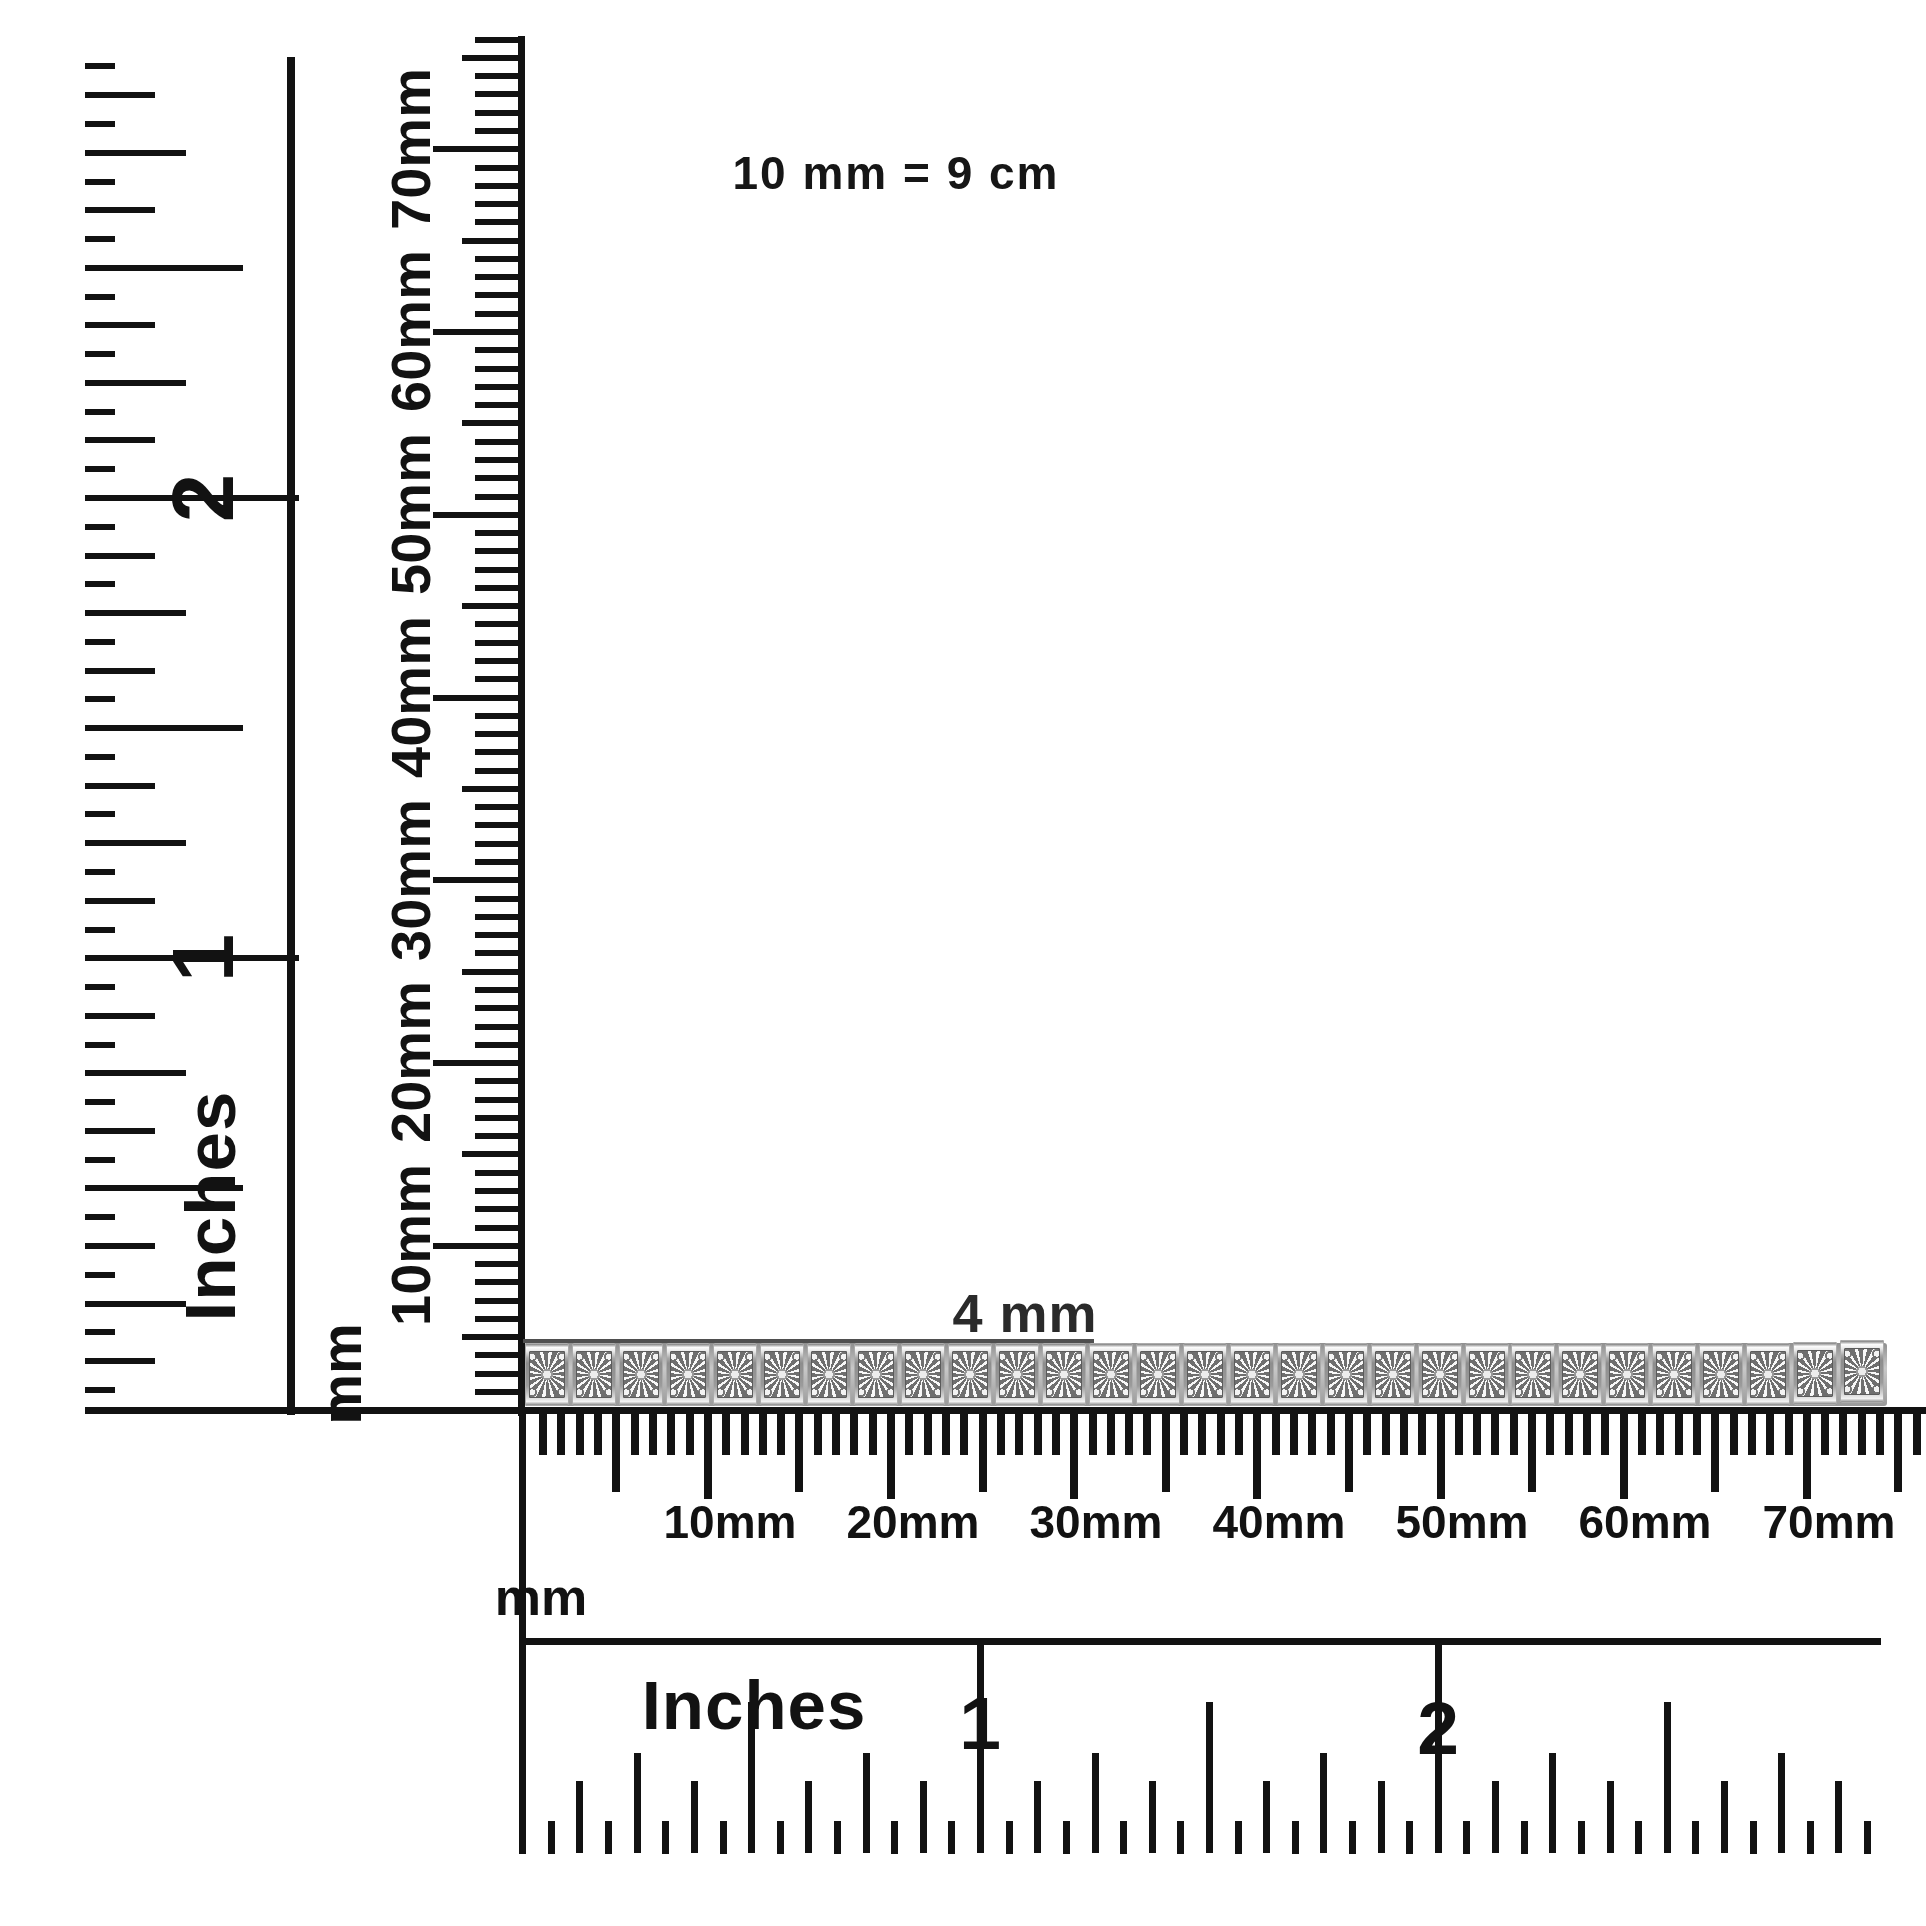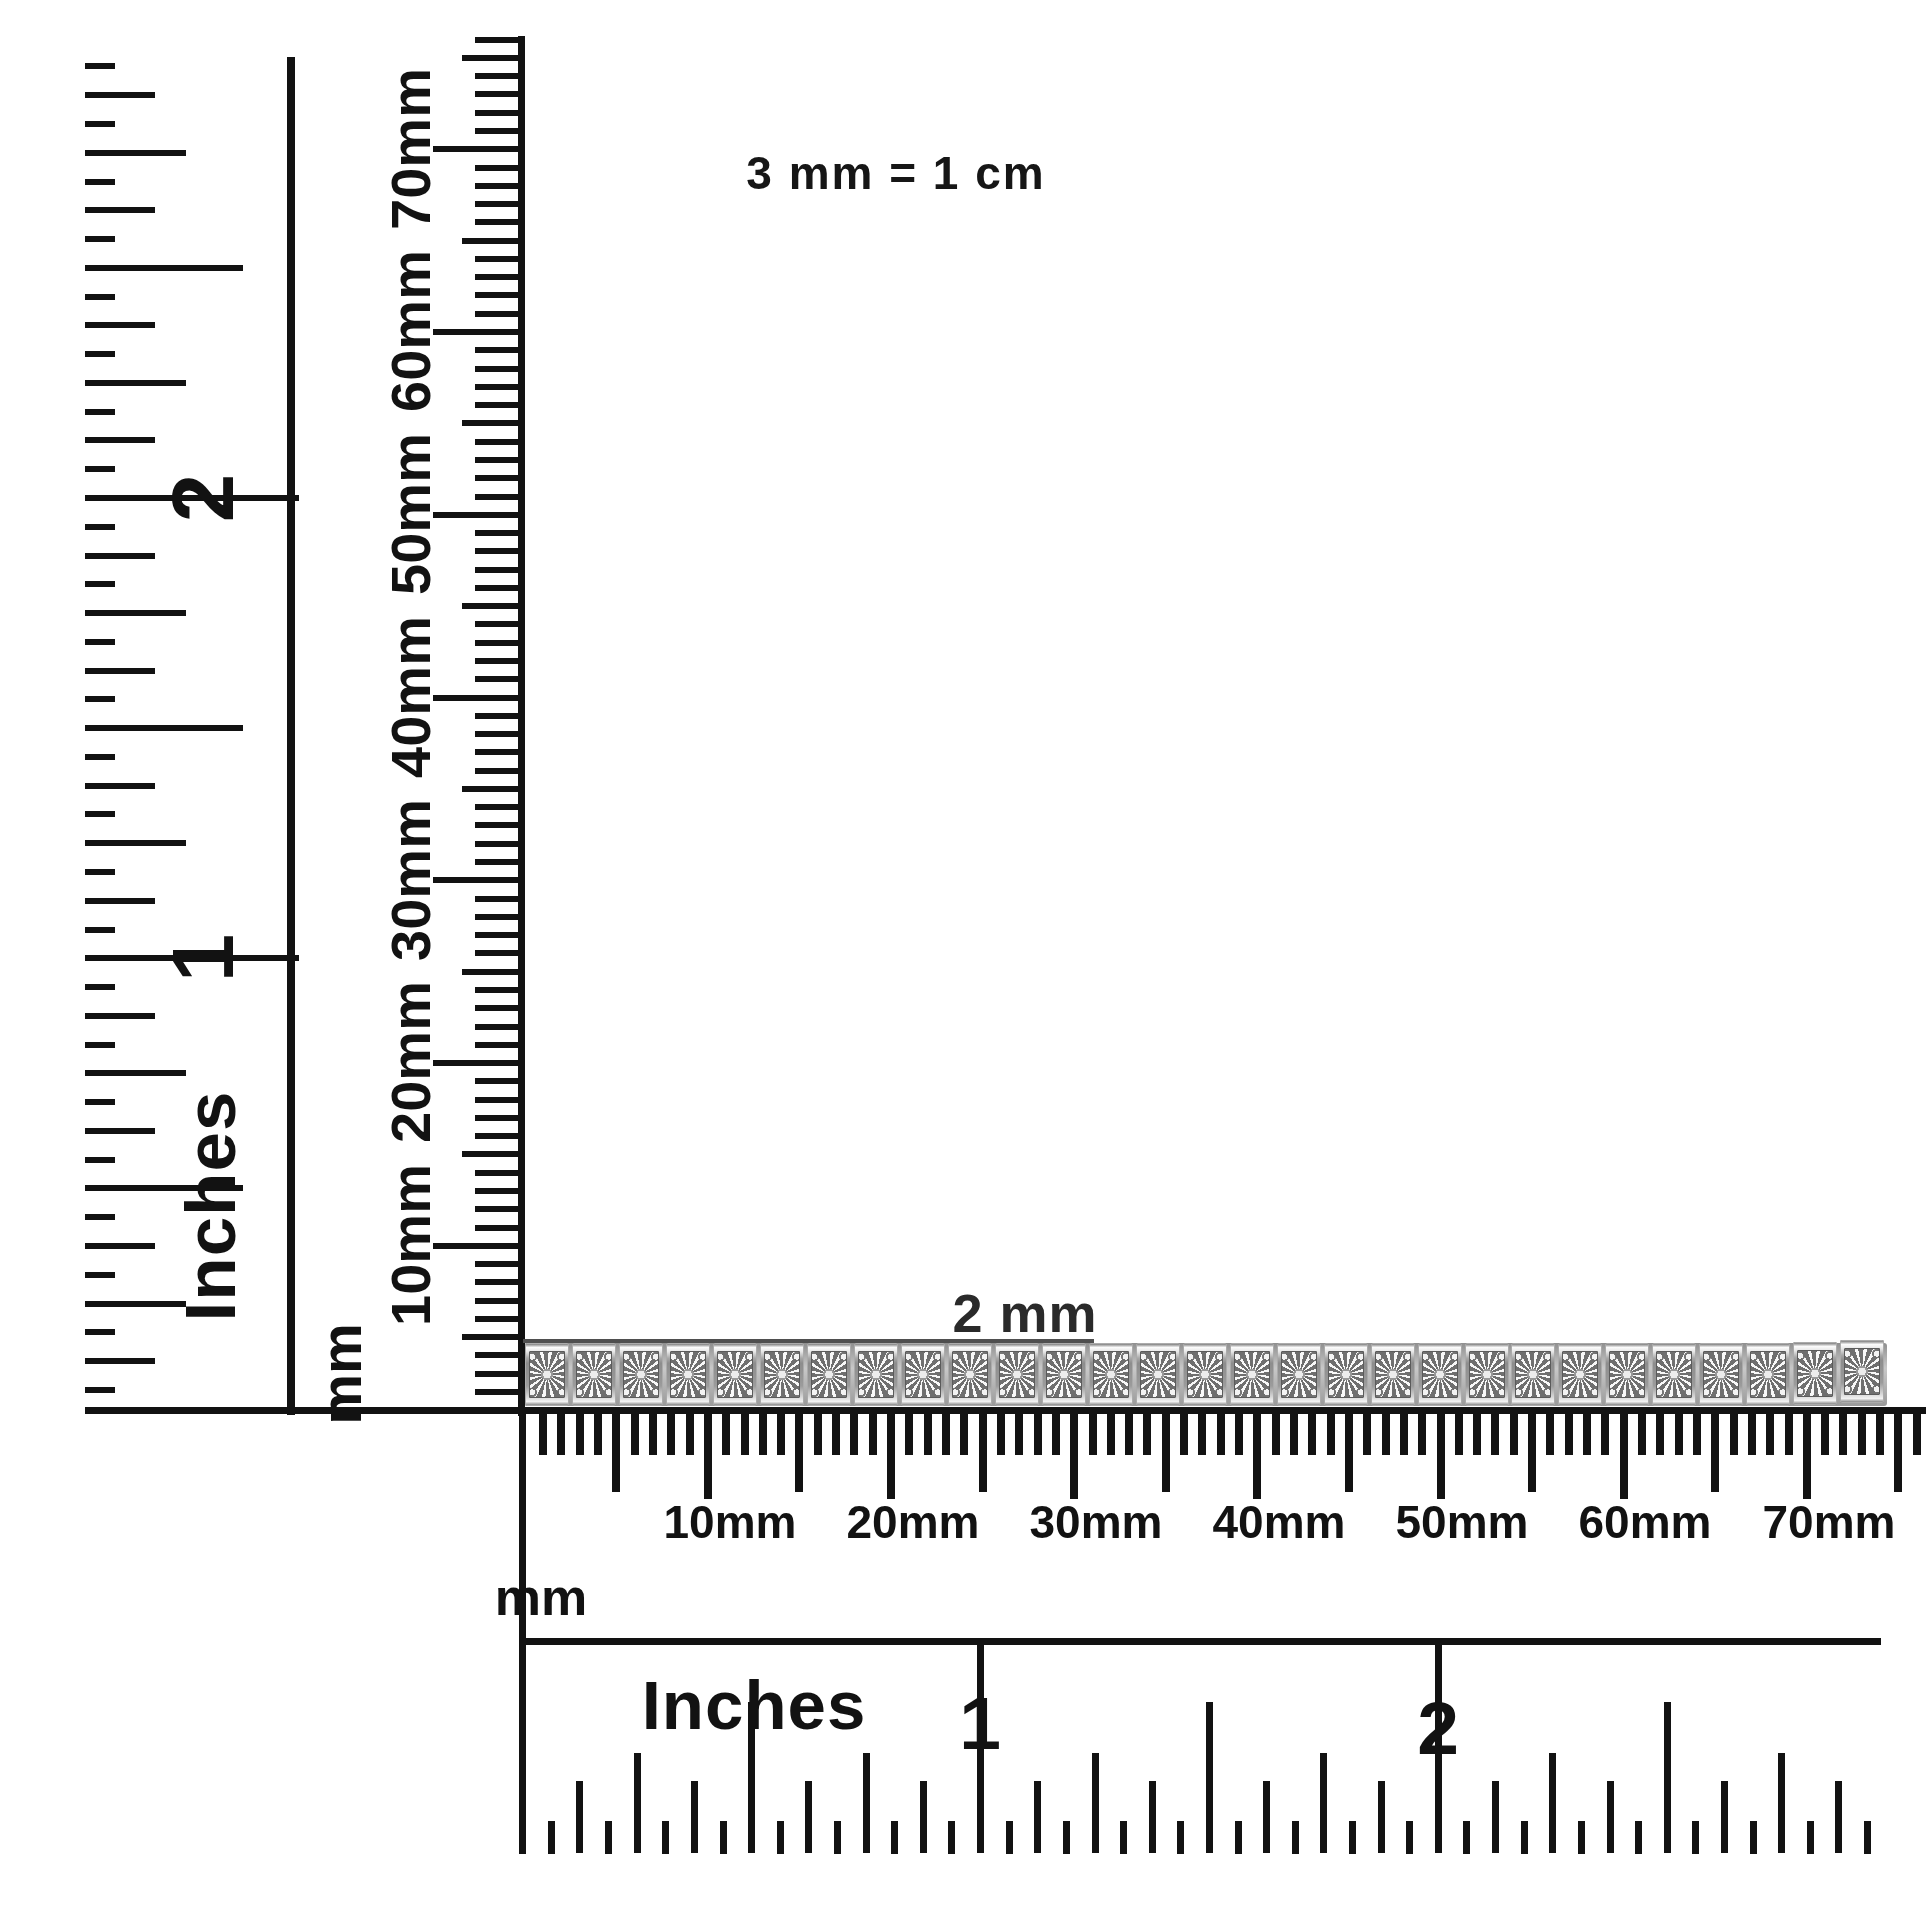--- a/index.html
+++ b/index.html
@@ -33,21 +33,21 @@
           radial-gradient(circle at 91% 88%, #f3f3f3 0 3px, rgba(110,110,110,.95) 3px 4.5px, rgba(0,0,0,0) 5px),
           repeating-conic-gradient(from 4deg at 50% 50%, #f8f8f8 0deg 9deg, #6f6f6f 9deg 22.5deg);
         background-color:#757575;
         box-shadow:inset 0 0 0 1px #5b5b5b;}
 </style>
 </head>
 <body>
 
 <div id="canvas">
 
-  <div class="abs ctr note" style="left:896px;top:173px;">3 mm = 1 cm</div>
+  <div class="abs ctr note" style="left:896px;top:173px;">10 mm = 9 cm</div>
 
   <div class="abs" id="v-in">
     <div class="abs rot inches-v" style="left:210px;top:1206px;">Inches</div>
   <div class="bar" style="left: 287px; top: 57px; width: 8px; height: 1358px;"></div>
       <div class="bar" style="left: 85px; top: 63px; width: 30px; height: 6px;"></div>
       <div class="bar" style="left: 85px; top: 92px; width: 70px; height: 6px;"></div>
       <div class="bar" style="left: 85px; top: 121px; width: 30px; height: 6px;"></div>
       <div class="bar" style="left: 85px; top: 150px; width: 101px; height: 6px;"></div>
       <div class="bar" style="left: 85px; top: 179px; width: 30px; height: 6px;"></div>
       <div class="bar" style="left: 85px; top: 207px; width: 70px; height: 6px;"></div>
@@ -269,21 +269,21 @@
       <div class="link" style="left: 1268px; top: -1.2px; width: 44px; height: 63px;">
         <div class="plate"></div>
       </div>
       <div class="link" style="left: 1315px; top: -3.1px; width: 44px; height: 63px;">
         <div class="plate"></div>
       </div>
     </div>
 
   <div class="abs">
     <div class="ann-line" id="ann-line" style="left: 523px; top: 1339px; width: 571px; height: 4px; background: rgb(79, 79, 79);"></div>
-    <div class="abs ctr ann-label" style="left:1025px;top:1313px;">2 mm</div>
+    <div class="abs ctr ann-label" style="left:1025px;top:1313px;">4 mm</div>
   </div>
 
   <div class="abs" id="h-mm">
     <div class="abs ctr unit-h-mm" style="left:541px;top:1597px;">mm</div>
   <div class="bar" style="left: 85px; top: 1407px; width: 1841px; height: 7px;"></div>
       <div class="bar" style="left: 539px; top: 1414px; width: 8px; height: 41px;"></div>
       <div class="bar" style="left: 557px; top: 1414px; width: 8px; height: 41px;"></div>
       <div class="bar" style="left: 576px; top: 1414px; width: 8px; height: 41px;"></div>
       <div class="bar" style="left: 594px; top: 1414px; width: 8px; height: 41px;"></div>
       <div class="bar" style="left: 612px; top: 1414px; width: 8px; height: 78px;"></div>

